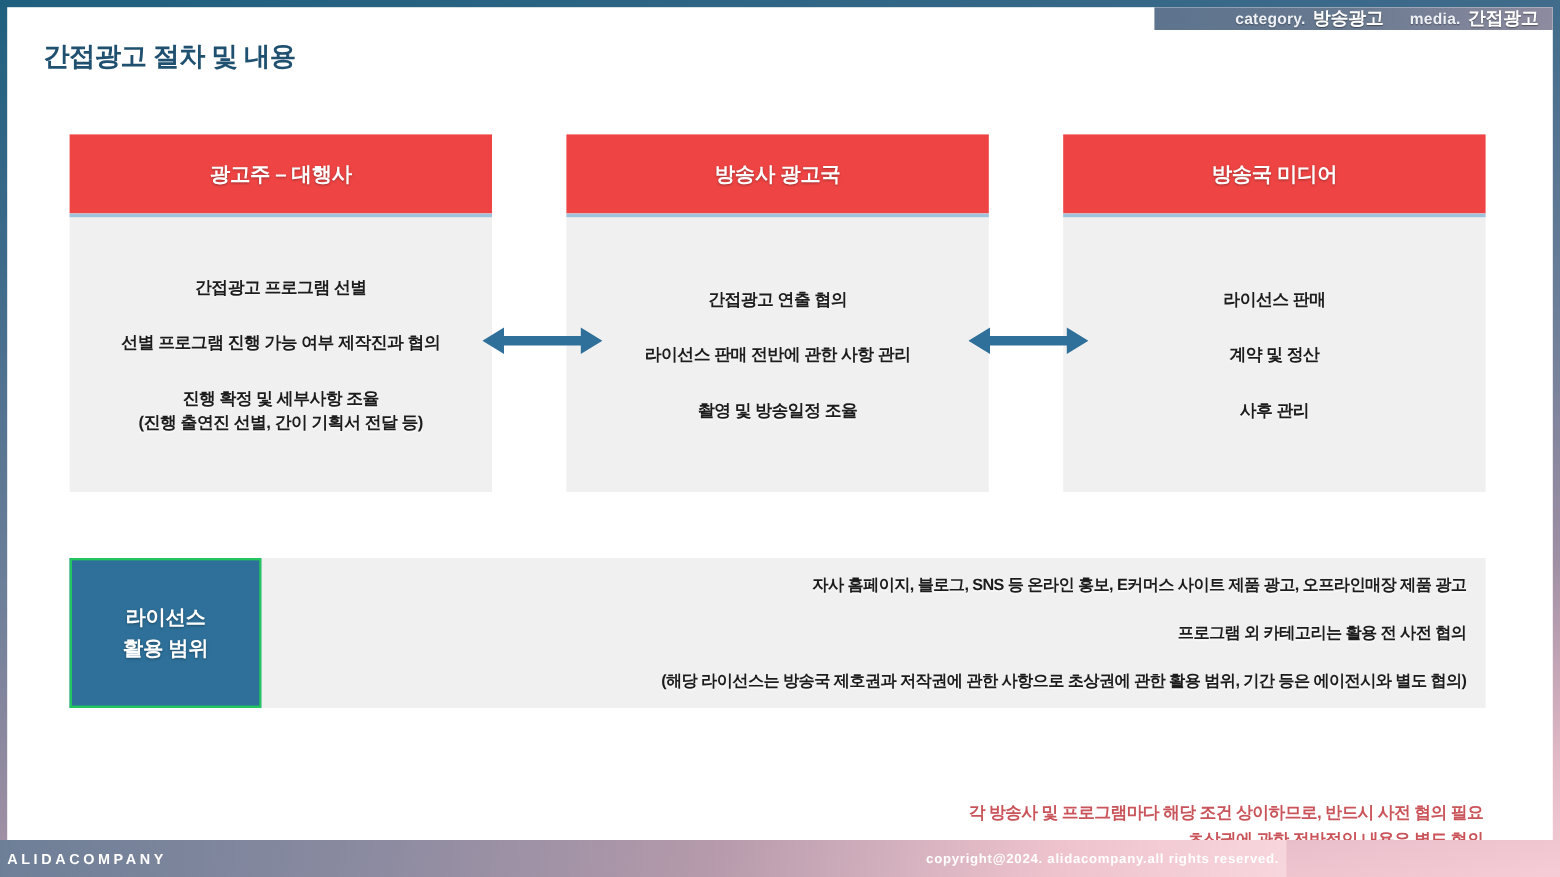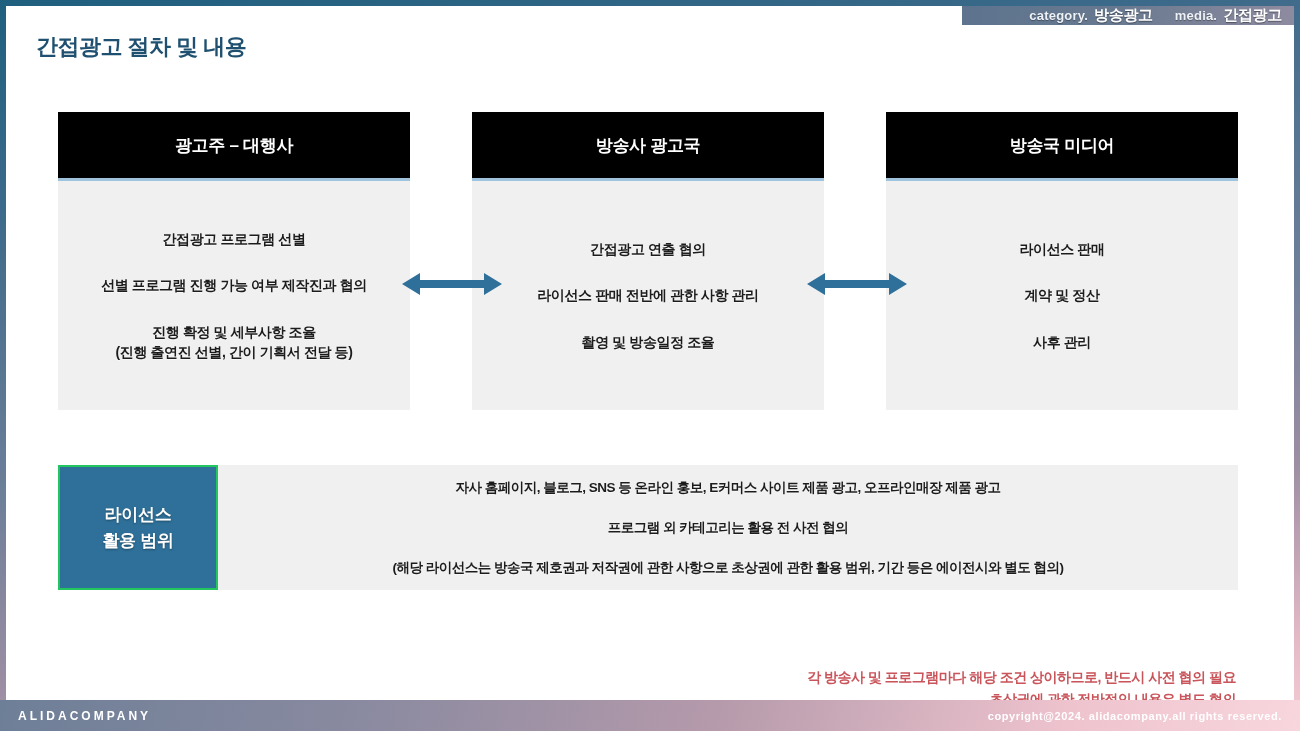--- a/index.html
+++ b/index.html
@@ -88,21 +88,21 @@
     justify-content: space-between;
   }
   .col {
     width: 352px;
     height: 298px;
     display: flex;
     flex-direction: column;
   }
   .col-head {
     height: 66px;
-    background: #000000;
+    background: #ef4444;
     color: #ffffff;
     font-size: 17px;
     font-weight: bold;
     letter-spacing: -.3px;
     display: flex;
     align-items: center;
     justify-content: center;
     text-shadow: 0 1px 2px rgba(0,0,0,.35);
   }
   .col-body {
@@ -160,21 +160,21 @@
     text-align: center;
     border: 2px solid #22c55e;
     text-shadow: 0 1px 2px rgba(0,0,0,.35);
     white-space: pre-line;
   }
   #license-body {
     flex: 1;
     background: #f0f0f0;
     display: flex;
     flex-direction: column;
-    align-items: center;
+    align-items: flex-end;
     justify-content: center;
     gap: 22px;
     padding: 8px 16px;
   }
   .lic-line {
     font-size: 13.5px;
     font-weight: bold;
     color: #1c1c1c;
     text-align: center;
     letter-spacing: -.5px;
@@ -196,32 +196,32 @@
     letter-spacing: -.5px;
     line-height: 1.55;
     text-shadow: 0 1px 1px rgba(255,255,255,.5);
   }
 
   
   #bottom-bar {
     position: absolute;
     left: 0;
     bottom: 0;
-    width: 1300px;
+    width: 1072px;
     height: 31px;
     background: linear-gradient(100deg,
                 #6d7f97 0%,
                 #8a8aa0 28%,
                 #b59aab 55%,
                 #eec3ce 82%,
                 #f8d6dd 100%);
     display: flex;
     align-items: center;
     justify-content: space-between;
-    padding: 0 18px;
+    padding: 0 6px;
   }
   #brand {
     color: #ffffff;
     font-size: 12px;
     font-weight: bold;
     letter-spacing: 3px;
   }
   #copyright {
     color: #ffffff;
     font-size: 11px;

